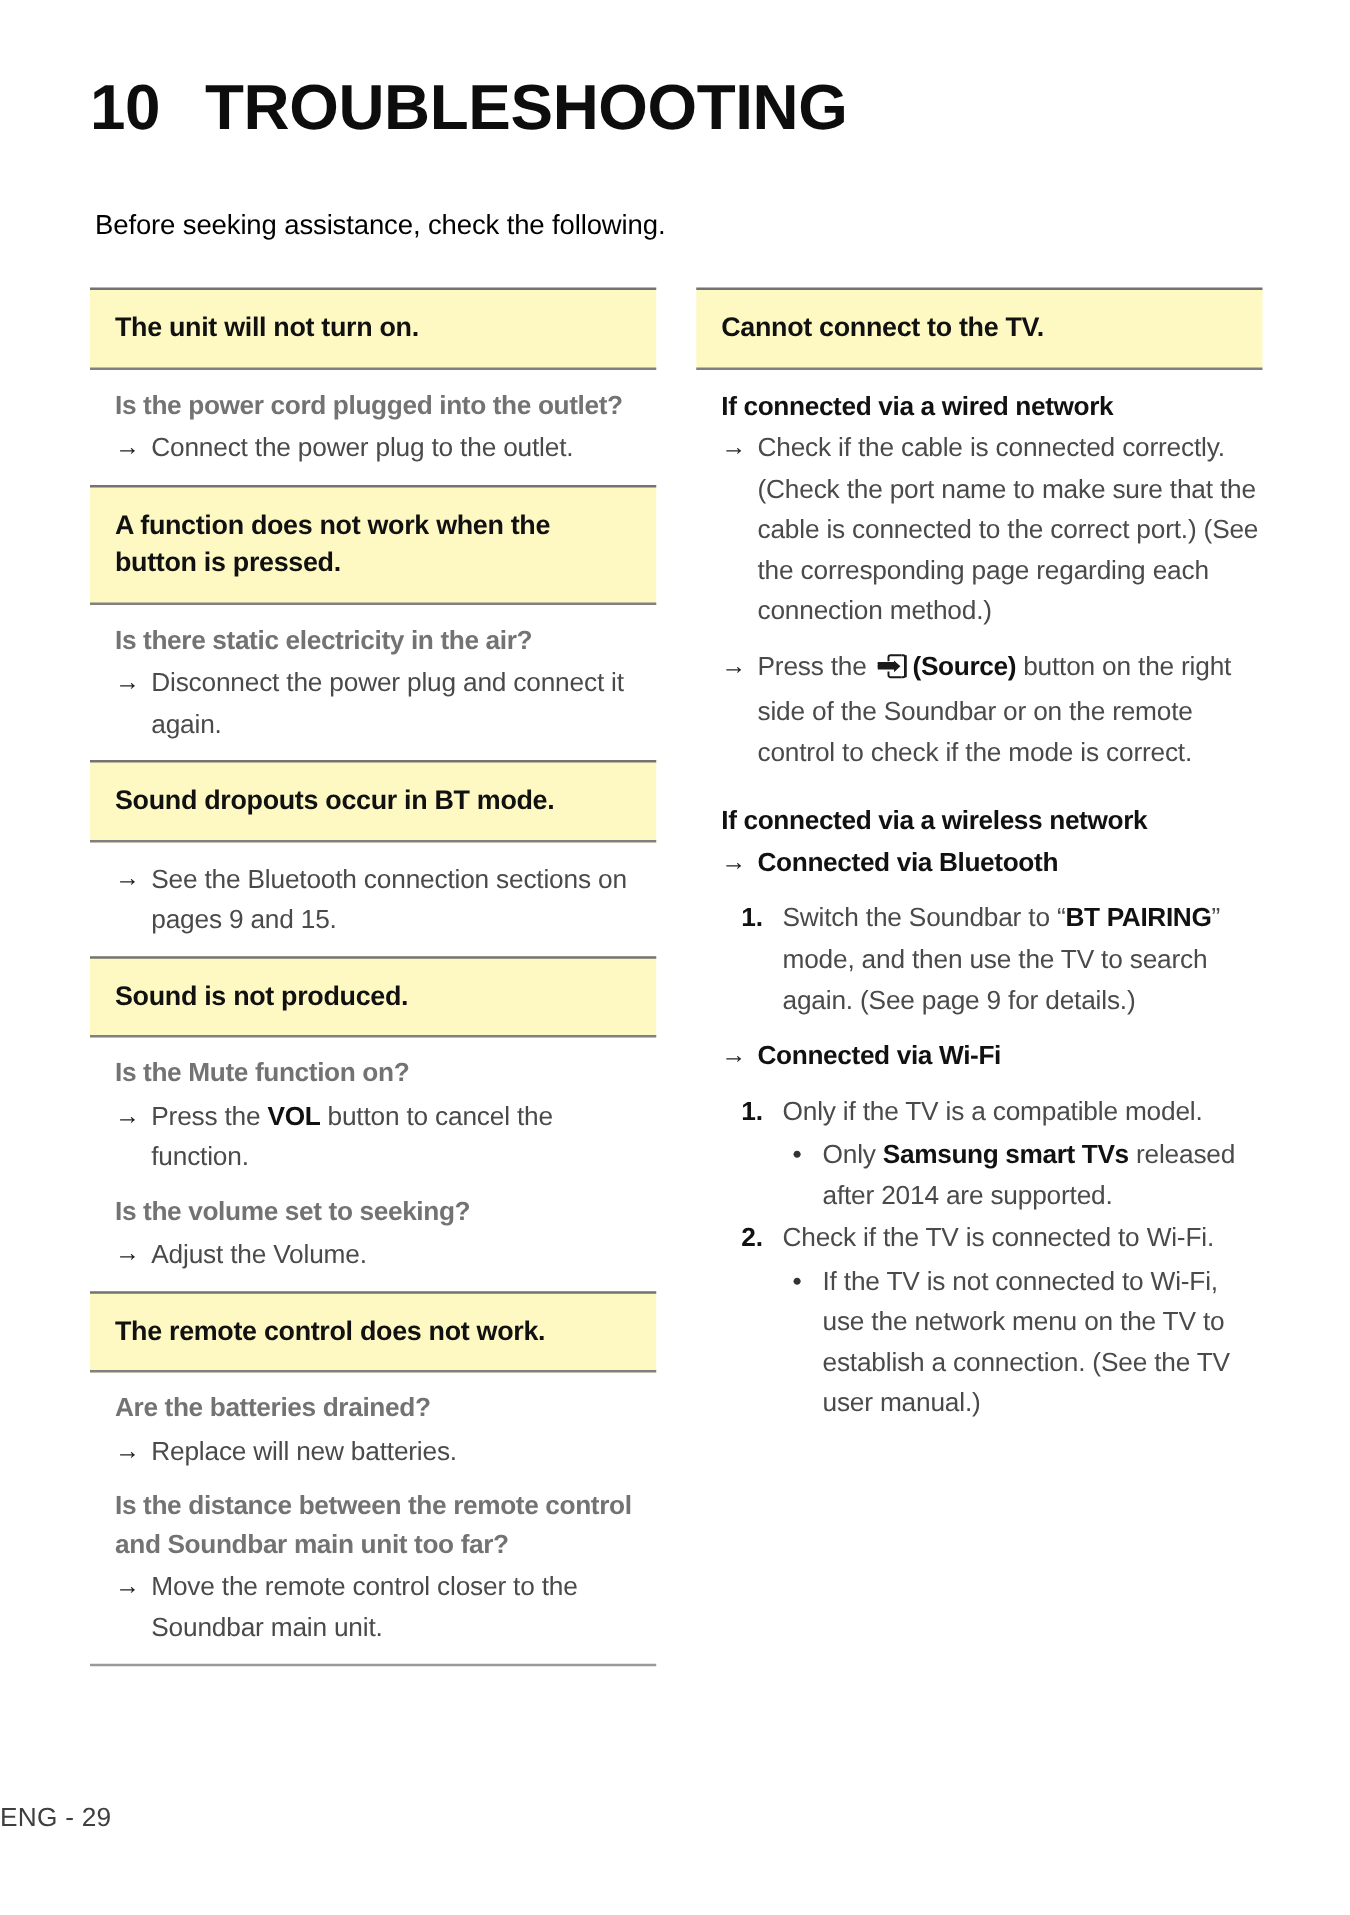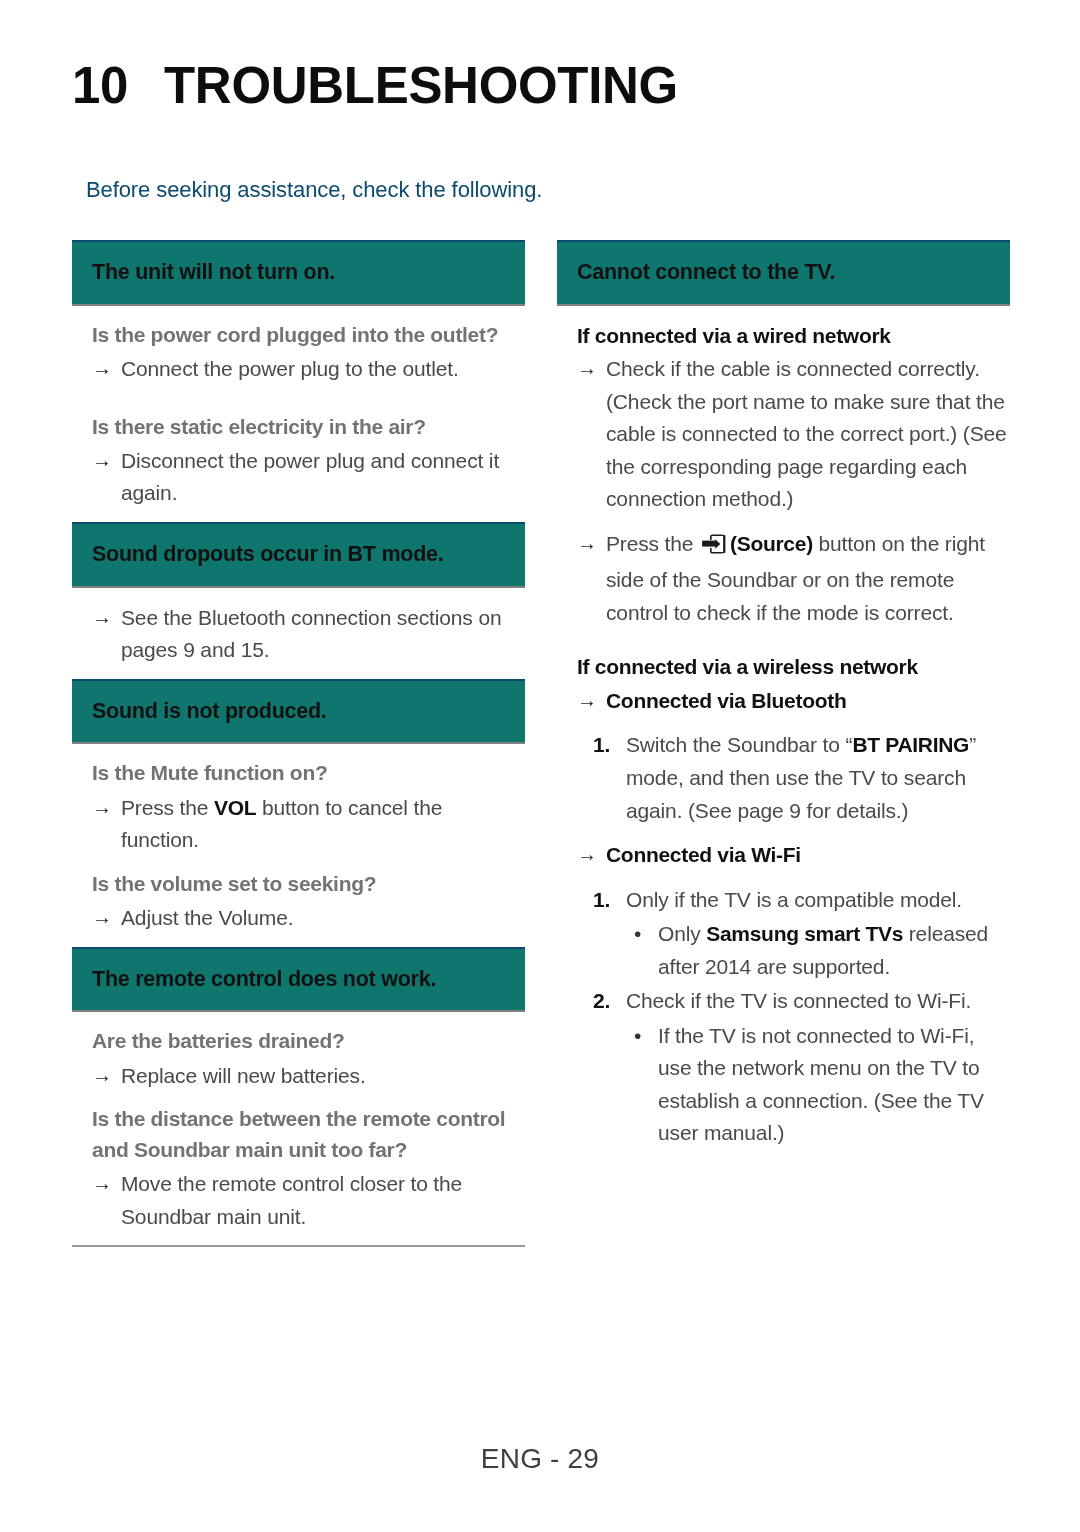--- a/index.html
+++ b/index.html
@@ -36,42 +36,42 @@
     letter-spacing: -0.3px;
   }
   .chapter-num {
     min-width: 92px;
   }
   .chapter-name {
     white-space: nowrap;
   }
 
   .intro {
-    margin: 14px;
+    margin: 4px;
     padding-top: 48px;
     font-size: 22px;
-    color: #0c4a6e;
+    color: #000000;
     letter-spacing: -0.1px;
   }
 
   
   .columns {
     display: flex;
     gap: 32px;
     margin-top: 37px;
   }
   .col {
     width: 453px;
     flex: 0 0 453px;
   }
 
   
   .section-head {
-    background: #0f766e;
-    border-top: 2px solid #0c4a6e;
+    background: #fef9c3;
+    border-top: 2px solid #737373;
     border-bottom: 2px solid #808080;
     padding: 15px 20px 16px 20px;
     box-sizing: border-box;
     color: #111111;
     font-size: 21.5px;
     font-weight: bold;
     line-height: 1.42;
     letter-spacing: -0.25px;
   }
   .section-body {
@@ -169,22 +169,21 @@
     vertical-align: -4px;
     margin: 0 3px 0 2px;
   }
 
   
   .footer {
     position: absolute;
     left: 0;
     right: 0;
     top: 1443px;
-    text-align: center;
-    font-size: 28px;
+    font-size: 21px;
     color: #3f3f3f;
     letter-spacing: 0.2px;
   }
 </style>
 </head>
 <body>
 
 <div class="page">
 
   <h1 class="chapter-title">
@@ -200,20 +199,21 @@
 
       <div class="section-head">The unit will not turn on.</div>
       <div class="section-body">
         <div class="q">Is the power cord plugged into the outlet?</div>
         <div class="a">
           <span class="marker">→</span>
           <span class="txt">Connect the power plug to the outlet.</span>
         </div>
       </div>
 
+      <div class="section-head">A function does not work when the button is pressed.</div>
       <div class="section-body">
         <div class="q">Is there static electricity in the air?</div>
         <div class="a">
           <span class="marker">→</span>
           <span class="txt">Disconnect the power plug and connect it again.</span>
         </div>
       </div>
 
       <div class="section-head">Sound dropouts occur in BT mode.</div>
       <div class="section-body">

